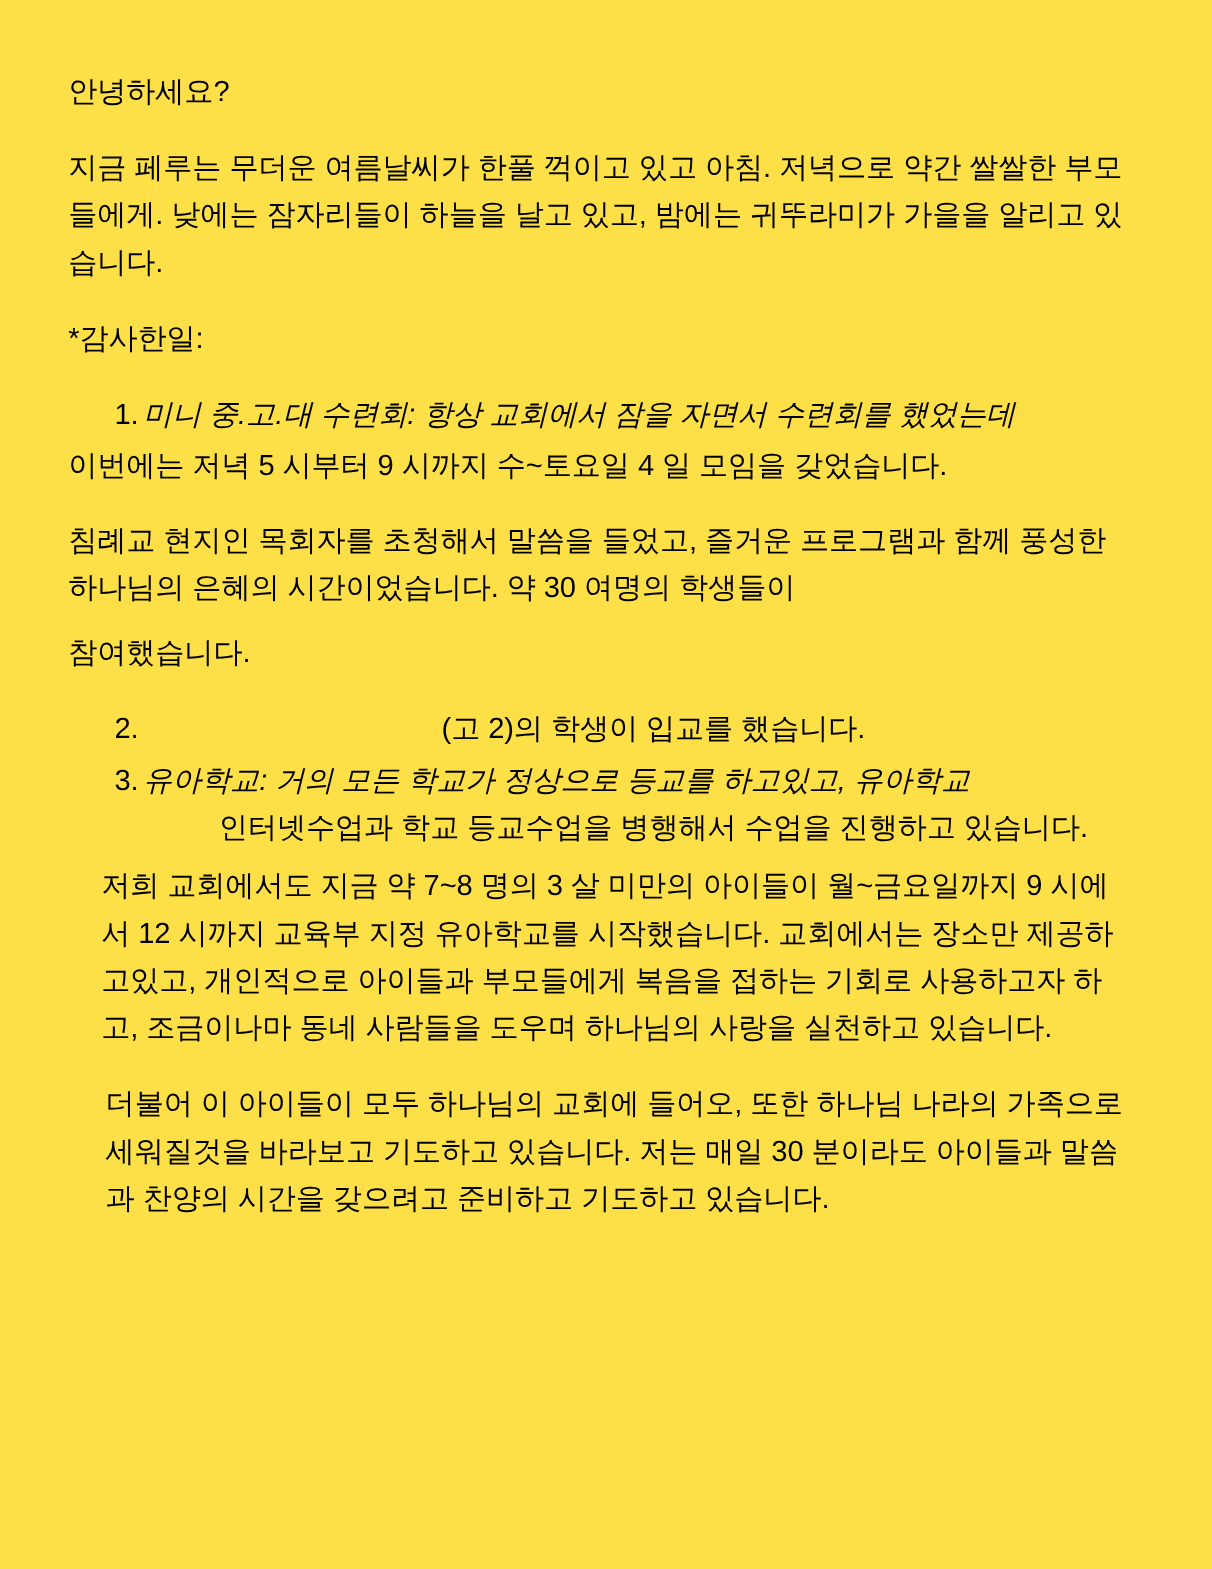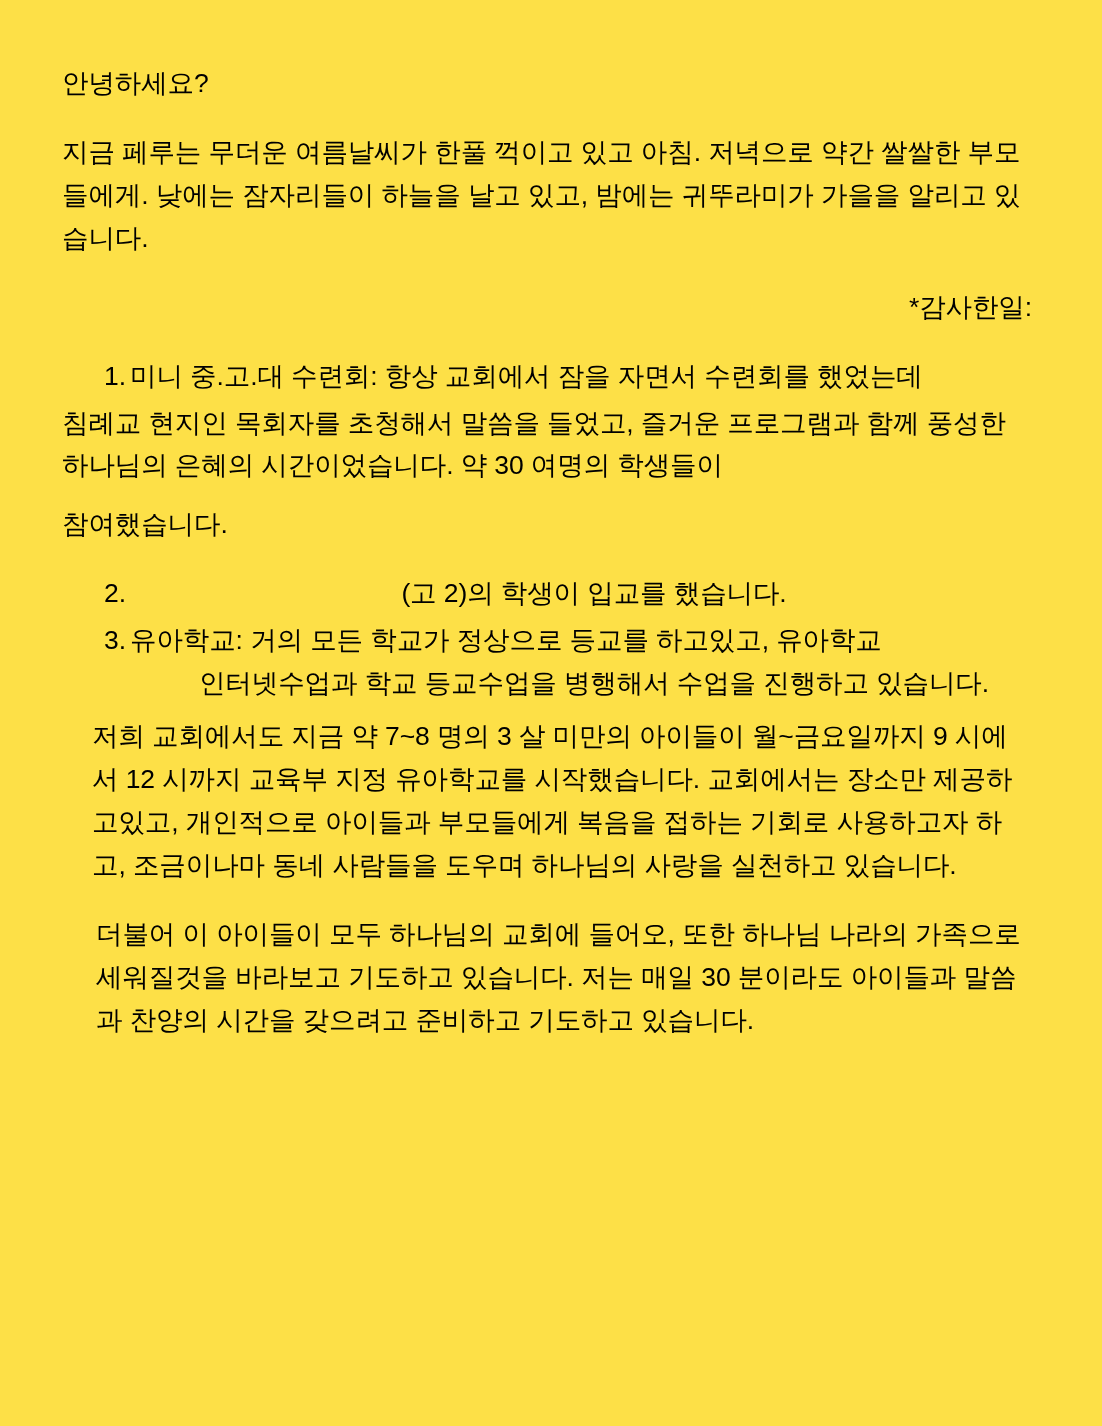--- a/index.html
+++ b/index.html
@@ -27,21 +27,20 @@
     letter-spacing: -0.1px;
   }
   p.tight {
     margin-bottom: 16px;
   }
   .greeting {
     margin-bottom: 34px;
   }
   .thanks-head {
     margin-bottom: 22px;
-    text-align: right;
   }
   ol.list {
     list-style: none;
     margin: 0;
     padding: 0;
   }
   ol.list > li {
     position: relative;
     font-size: 26.5px;
     line-height: 1.62;
@@ -51,20 +50,21 @@
   }
   ol.list > li .marker {
     position: absolute;
     left: 24px;
     top: 0;
     width: 40px;
     text-align: right;
   }
   ol.list > li .item-text {
     display: block;
+    font-style: italic;
   }
   ol.list > li .item-cont {
     display: block;
     padding-left: 26px;
     text-align: center;
   }
   .list-block-1 {
     margin-bottom: 6px;
   }
   .after-item {
@@ -94,20 +94,21 @@
 
   <p class="para thanks-head">*감사한일:</p>
 
   <ol class="list list-block-1">
     <li>
       <span class="marker">1.</span>
       <span class="item-text">미니 중.고.대 수련회: 항상 교회에서 잠을 자면서 수련회를 했었는데</span>
     </li>
   </ol>
 
+  <p class="para after-item">이번에는 저녁 5 시부터 9 시까지 수~토요일 4 일 모임을 갖었습니다.</p>
 
   <p class="para tight">침례교 현지인 목회자를 초청해서  말씀을 들었고, 즐거운 프로그램과 함께 풍성한 하나님의 은혜의 시간이었습니다. 약 30 여명의 학생들이</p>
 
   <p class="para">참여했습니다.</p>
 
   <ol class="list list-block-2">
     <li>
       <span class="marker">2.</span>
       <span class="item-cont">(고 2)의 학생이 입교를 했습니다.</span>
     </li>

